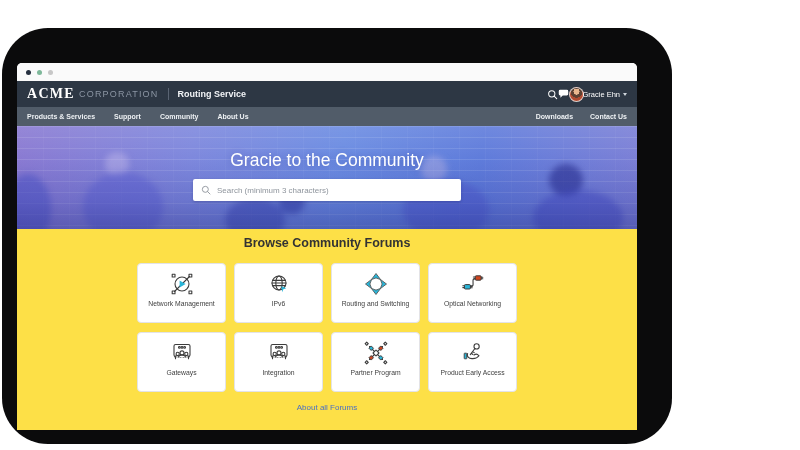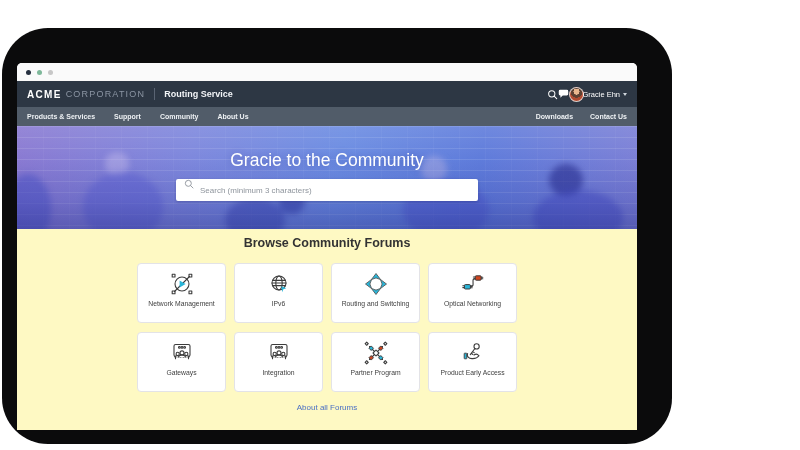--- a/index.html
+++ b/index.html
@@ -14,21 +14,21 @@
     background:#ffffff; border-radius:5px 5px 0 0; overflow:hidden;
     display:flex; flex-direction:column;
   }
 
   
   .titlebar { height:18px; background:#fafafa; display:flex; align-items:center; padding-left:9px; flex:0 0 auto; }
   .dot { width:5px; height:5px; border-radius:50%; margin-right:6px; }
 
   
   .topbar { height:26px; background:#2d3744; display:flex; align-items:center; padding:0 10px; flex:0 0 auto; color:#fff; }
-  .brand { font-size:10px; font-weight:bold; letter-spacing:1.3px; color:#ffffff; }
+  .brand { font-size:14px; font-weight:bold; letter-spacing:1.3px; color:#ffffff;font-family:Liberation Serif, serif; }
   .brand-suffix { font-size:9px; letter-spacing:1.2px; color:#8b95a3; margin-left:4px; }
   .topbar-divider { width:1px; height:12px; background:#5a6473; margin:0 9px; }
   .product { font-size:9px; font-weight:bold; color:#f2f4f7; }
   .topbar-right { margin-left:auto; display:flex; align-items:center; }
   .icon-btn { display:flex; align-items:center; justify-content:center; cursor:pointer; }
   .avatar {
     width:15px; height:15px; border-radius:50%; border:1px solid rgba(255,255,255,.75);
     background:
       radial-gradient(circle at 50% 28%, #e9b68e 0 26%, #5d4032 27% 52%, #b04a30 53% 100%);
   }
@@ -63,31 +63,31 @@
   .b3 { left:66px;  top:46px; width:80px; height:70px; background:rgba(88,94,210,.45); }
   .b4 { left:208px; top:72px; width:60px; height:44px; background:rgba(50,60,170,.45); }
   .b5 { left:262px; top:62px; width:26px; height:26px; background:rgba(45,55,160,.55); }
   .b6 { left:404px; top:30px; width:26px; height:26px; background:rgba(195,185,228,.40); }
   .b7 { left:386px; top:54px; width:86px; height:60px; background:rgba(78,84,205,.45); }
   .b8 { left:532px; top:38px; width:34px; height:32px; background:rgba(38,44,140,.60); }
   .b9 { left:516px; top:64px; width:90px; height:56px; background:rgba(70,76,196,.50); }
   .hero-inner { position:relative; z-index:2; display:flex; flex-direction:column; align-items:center; }
   .hero-title { margin-top:24px; font-size:17.5px; font-weight:normal; color:#ffffff; text-shadow:0 0 6px rgba(40,50,140,.35); }
   .hero-search {
-    margin-top:8px; width:302px; height:22px; background:#ffffff; border-radius:2px;
-    display:flex; padding:0 8px; box-shadow:0 1px 3px rgba(20,25,80,.25);
+    margin-top:8px; width:268px; height:22px; background:#ffffff; border-radius:2px;
+    display:flex; align-items:center; padding:0 8px; box-shadow:0 1px 3px rgba(20,25,80,.25);
   }
   .hero-search input {
     border:none; outline:none; flex:1; font-size:8px; color:#444; margin-left:6px;
     font-family:"Liberation Sans", sans-serif; background:transparent;
   }
   .hero-search input::placeholder { color:#8f959d; }
 
   
-  .content { flex:1; background:#fef9c3; display:flex; flex-direction:column; align-items:center; }
+  .content { flex:1; background:#fde047; display:flex; flex-direction:column; align-items:center; }
   .section-heading { margin-top:7px; font-size:12.5px; font-weight:bold; color:#333333; }
   .tile-grid {
     margin-top:13px; display:grid; grid-template-columns:repeat(4, 89px);
     grid-auto-rows:60px; column-gap:8px; row-gap:9px;
   }
   .tile {
     background:#fff; border:1px solid #e3e3e7; border-radius:4px; cursor:pointer;
     display:flex; flex-direction:column; align-items:center; justify-content:flex-start;
   }
   .tile svg { margin-top:7px; }

